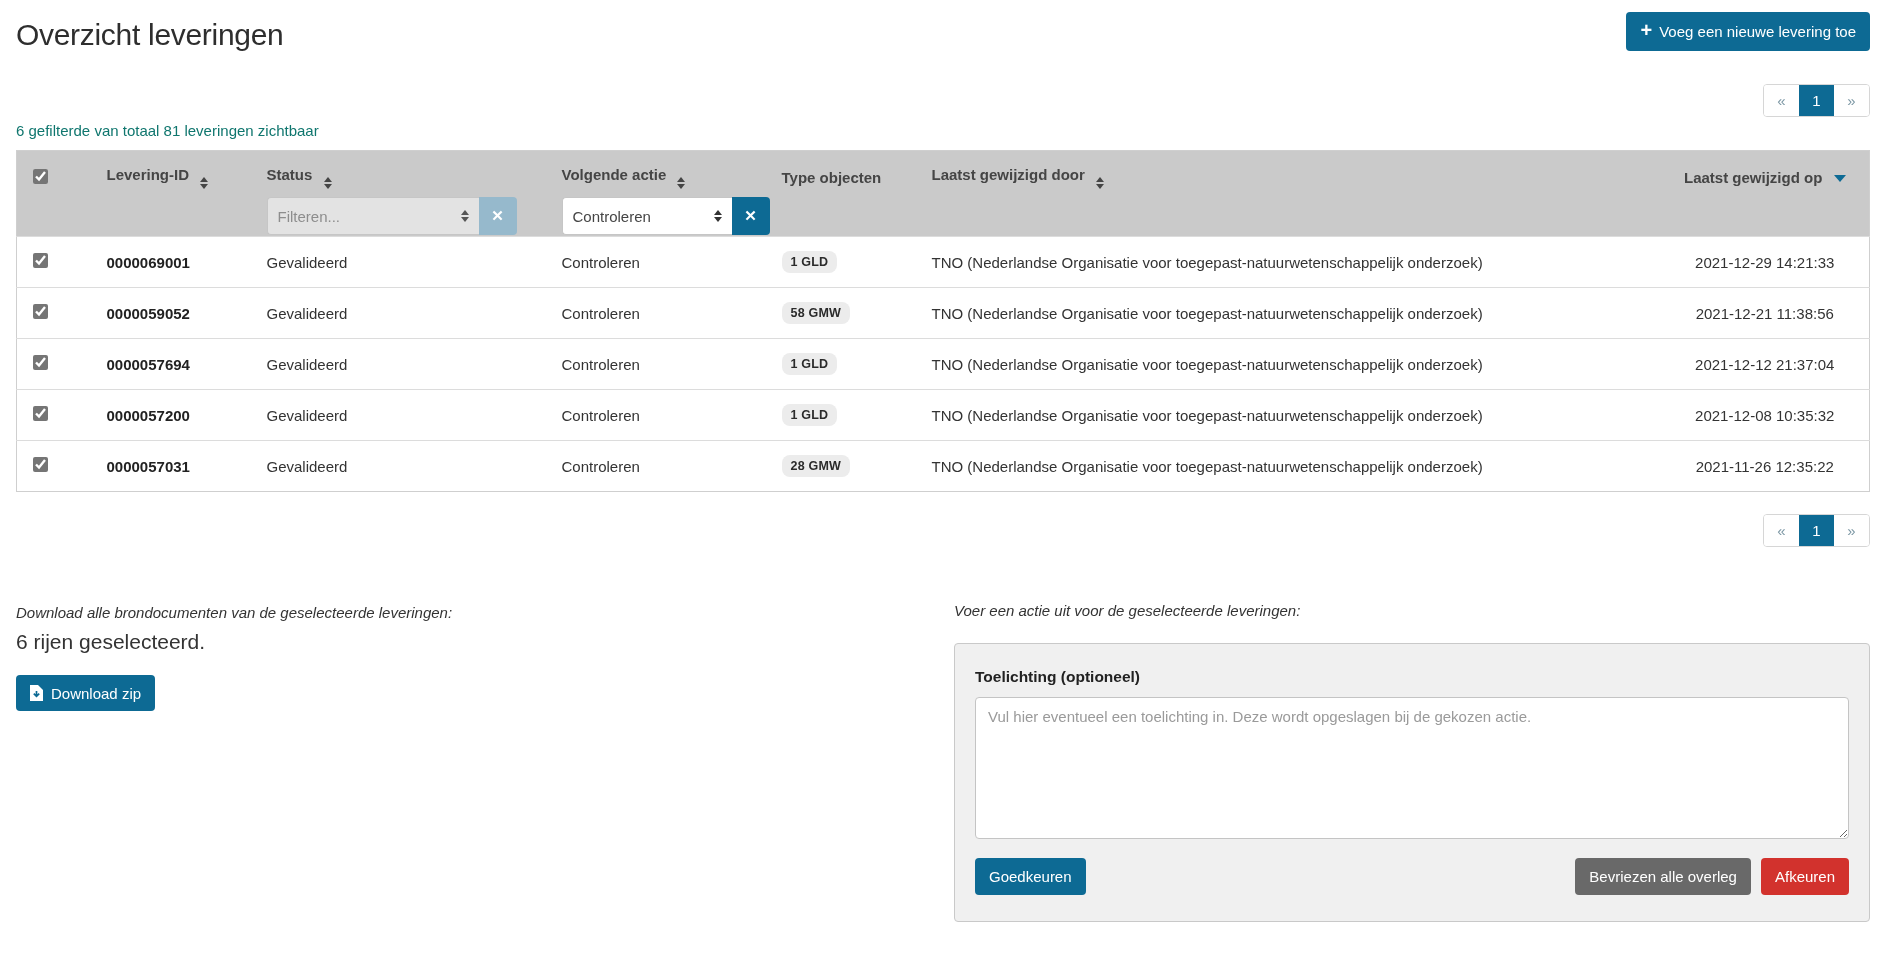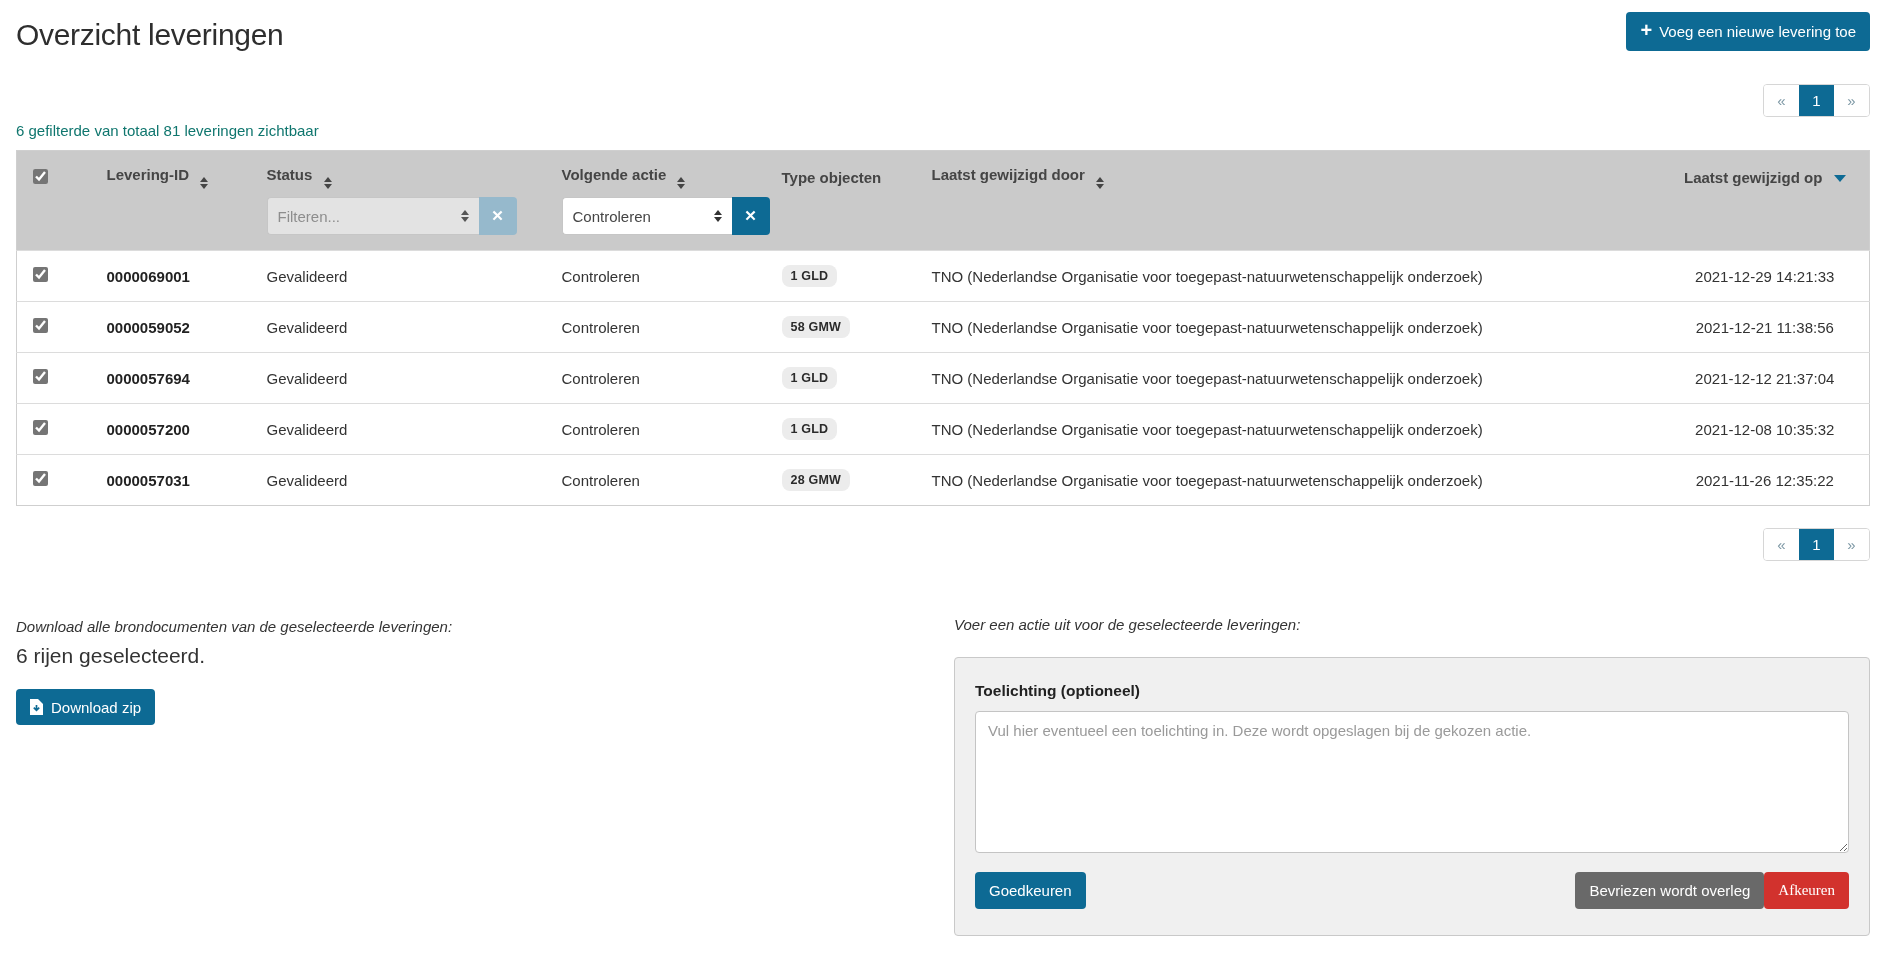--- a/index.html
+++ b/index.html
@@ -18,21 +18,21 @@
     font-size: 30px; font-weight: 400; margin: 6px 0 0 0; color: #2e2e2e;
     letter-spacing: -0.3px;
   }
   .btn {
     border: none; border-radius: 4px; font-size: 15px; cursor: pointer;
     font-family: inherit; line-height: 1; display: inline-flex;
     align-items: center; justify-content: center;
   }
   .btn-primary { background: #0d6a94; color: #fff; padding: 11px 14px; }
   .btn-gray    { background: #696969; color: #fff; padding: 11px 14px; }
-  .btn-red     { background: #d2322d; color: #fff; padding: 11px 14px; font-family: Liberation Serif, serif; }
+  .btn-red     { background: #d2322d; color: #fff; padding: 11px 14px; }
   .add-btn .plus-glyph { font-size: 20px; font-weight: 700; margin-right: 7px; margin-top: -3px; }
 
   
   .pag-row { display: flex; justify-content: flex-end; }
   .pag-row.top { margin-top: 32px; }
   .pag-row.bottom { margin-top: 22px; }
   .pagination {
     display: inline-flex; border: 1px solid #d6d6d6; border-radius: 4px;
     overflow: hidden; background: #fff;
   }
@@ -46,21 +46,21 @@
   
   .summary { margin: 5px 0 11px 0; font-size: 15px; color: #0f766e; }
 
   
   table.lev-table {
     width: 100%; border-collapse: collapse; table-layout: fixed;
     border: 1px solid #cfcfcf; font-size: 15px;
   }
   thead th { background: #cacaca; text-align: left; font-weight: 700; color: #454545; }
   .head-labels th { padding: 15px 10px 4px 10px; white-space: nowrap; }
-  .head-filters th { padding: 4px 10px 15px 10px; }
+  .head-filters th { padding: 4px 10px 1px 10px; }
   thead th.cb-col, tbody td.cb-col { padding-left: 16px; }
   tbody td { padding: 14px 10px; border-top: 1px solid #dcdcdc; background: #fff; vertical-align: middle; }
   td.id-cell { font-weight: 700; color: #222; }
   td.date-cell, th.date-col { white-space: nowrap; text-align: center; }
   input[type="checkbox"] { width: 15px; height: 15px; accent-color: #757575; margin: 0; cursor: pointer; }
 
   
   .sort-both { display: inline-flex; flex-direction: column; gap: 2px; margin-left: 7px; vertical-align: -2px; }
   .sort-both i { display: block; width: 0; height: 0; border-left: 4.5px solid transparent; border-right: 4.5px solid transparent; }
   .sort-both i.up   { border-bottom: 5.5px solid #454545; }
@@ -112,21 +112,21 @@
     background: #f0f0f0; border: 1px solid #c9c9c9; border-radius: 4px;
     padding: 24px 20px 26px 20px; margin-top: 24px;
   }
   .toelichting-label { display: block; font-weight: 700; font-size: 15.5px; color: #222; margin-bottom: 11px; }
   .action-panel textarea {
     width: 100%; height: 142px; border: 1px solid #c4c4c4; border-radius: 4px;
     padding: 10px 12px; font-family: inherit; font-size: 15px; color: #333;
     resize: vertical; background: #fff;
   }
   .action-panel textarea::placeholder { color: #9a9a9a; }
-  .action-buttons { display: flex; margin-top: 16px; }
+  .action-buttons { display: flex; gap: 10px; margin-top: 16px; }
   .action-buttons .spacer { flex: 1; }
 </style>
 </head>
 <body>
 
 <div class="page">
 
   <div class="topbar">
     <h1 class="page-title">Overzicht leveringen</h1>
     <button class="btn btn-primary add-btn">
@@ -300,20 +300,20 @@
     </div>
 
     <div class="bottom-right">
       <p class="italic-heading">Voer een actie uit voor de geselecteerde leveringen:</p>
       <div class="action-panel">
         <label class="toelichting-label">Toelichting (optioneel)</label>
         <textarea placeholder="Vul hier eventueel een toelichting in. Deze wordt opgeslagen bij de gekozen actie." style=""></textarea>
         <div class="action-buttons">
           <button class="btn btn-primary">Goedkeuren</button>
           <div class="spacer"></div>
-          <button class="btn btn-gray">Bevriezen wordt overleg</button>
+          <button class="btn btn-gray">Bevriezen alle overleg</button>
           <button class="btn btn-red">Afkeuren</button>
         </div>
       </div>
     </div>
 
   </div>
 </div>
 
 </body></html>

